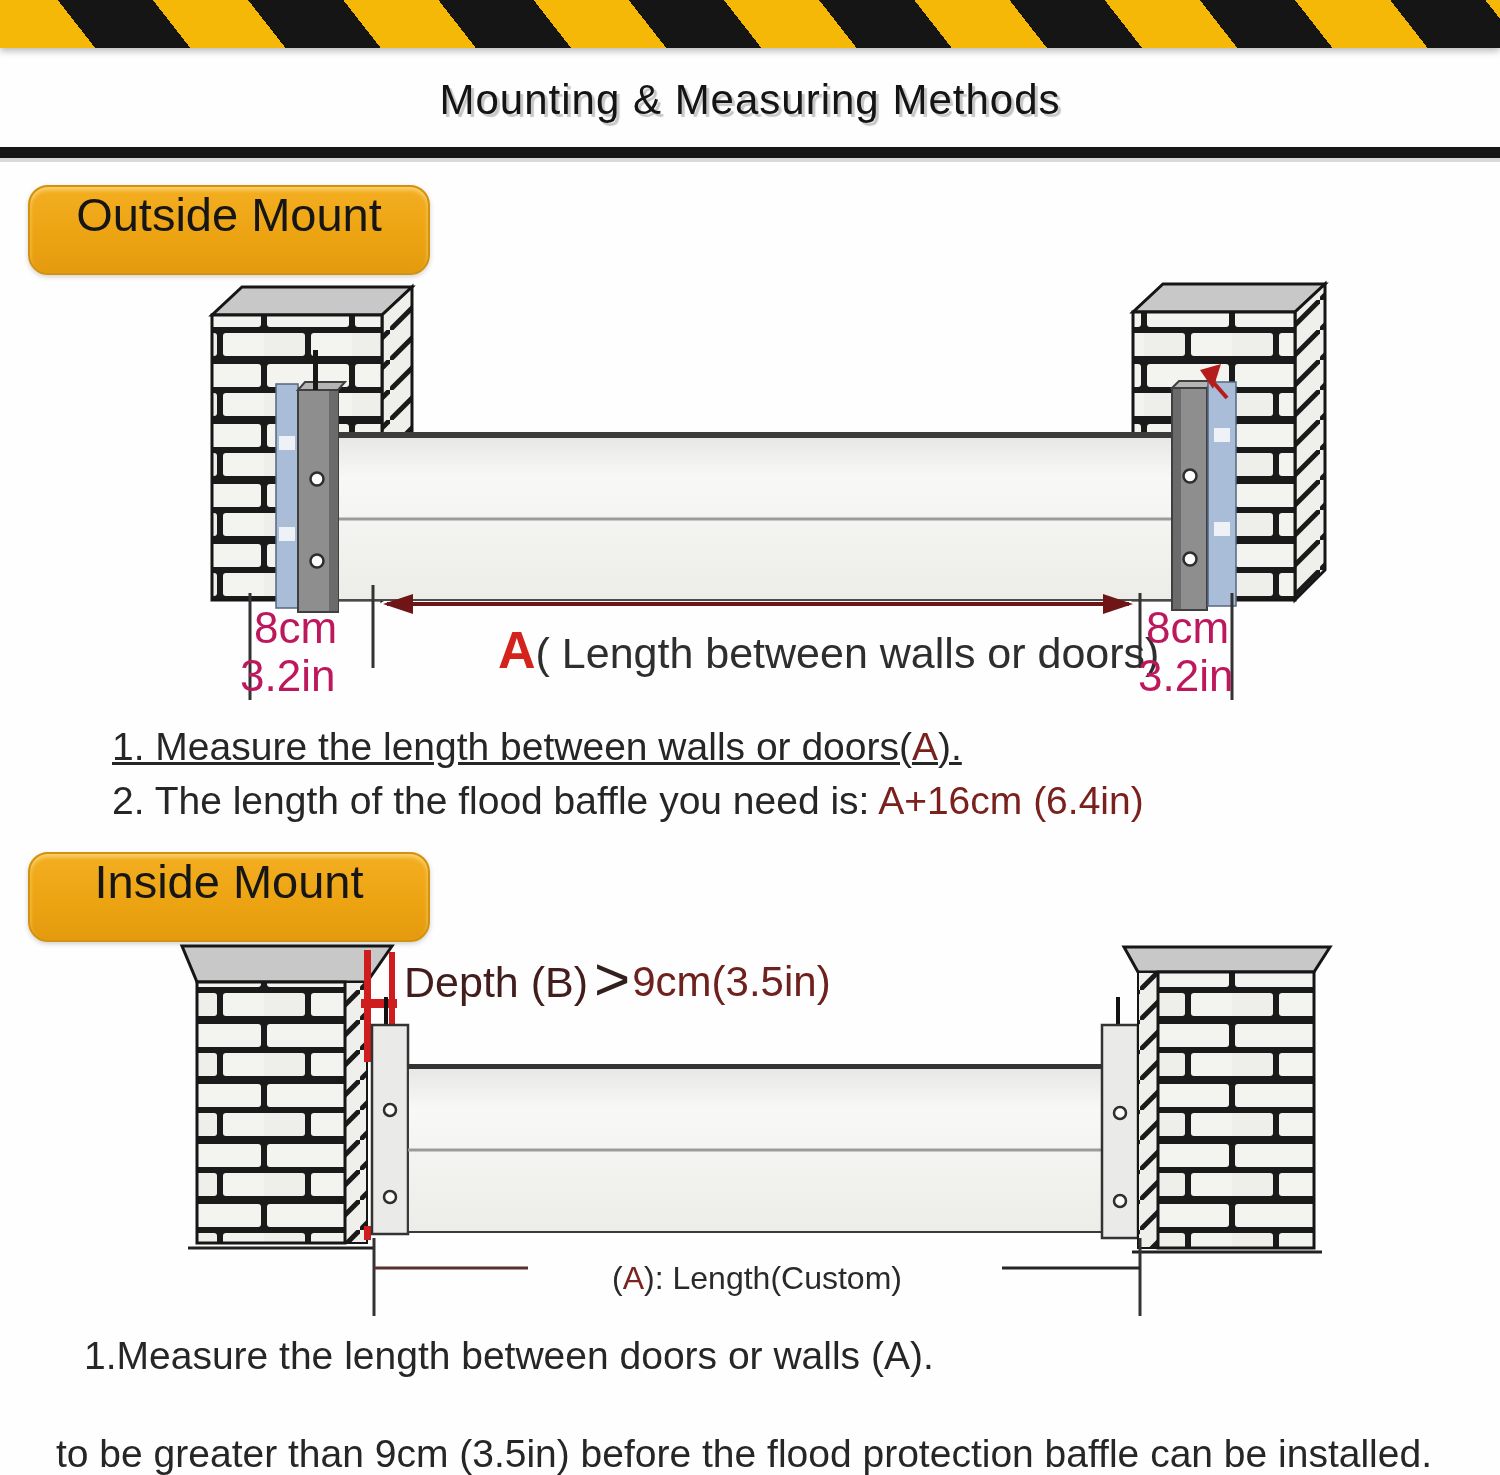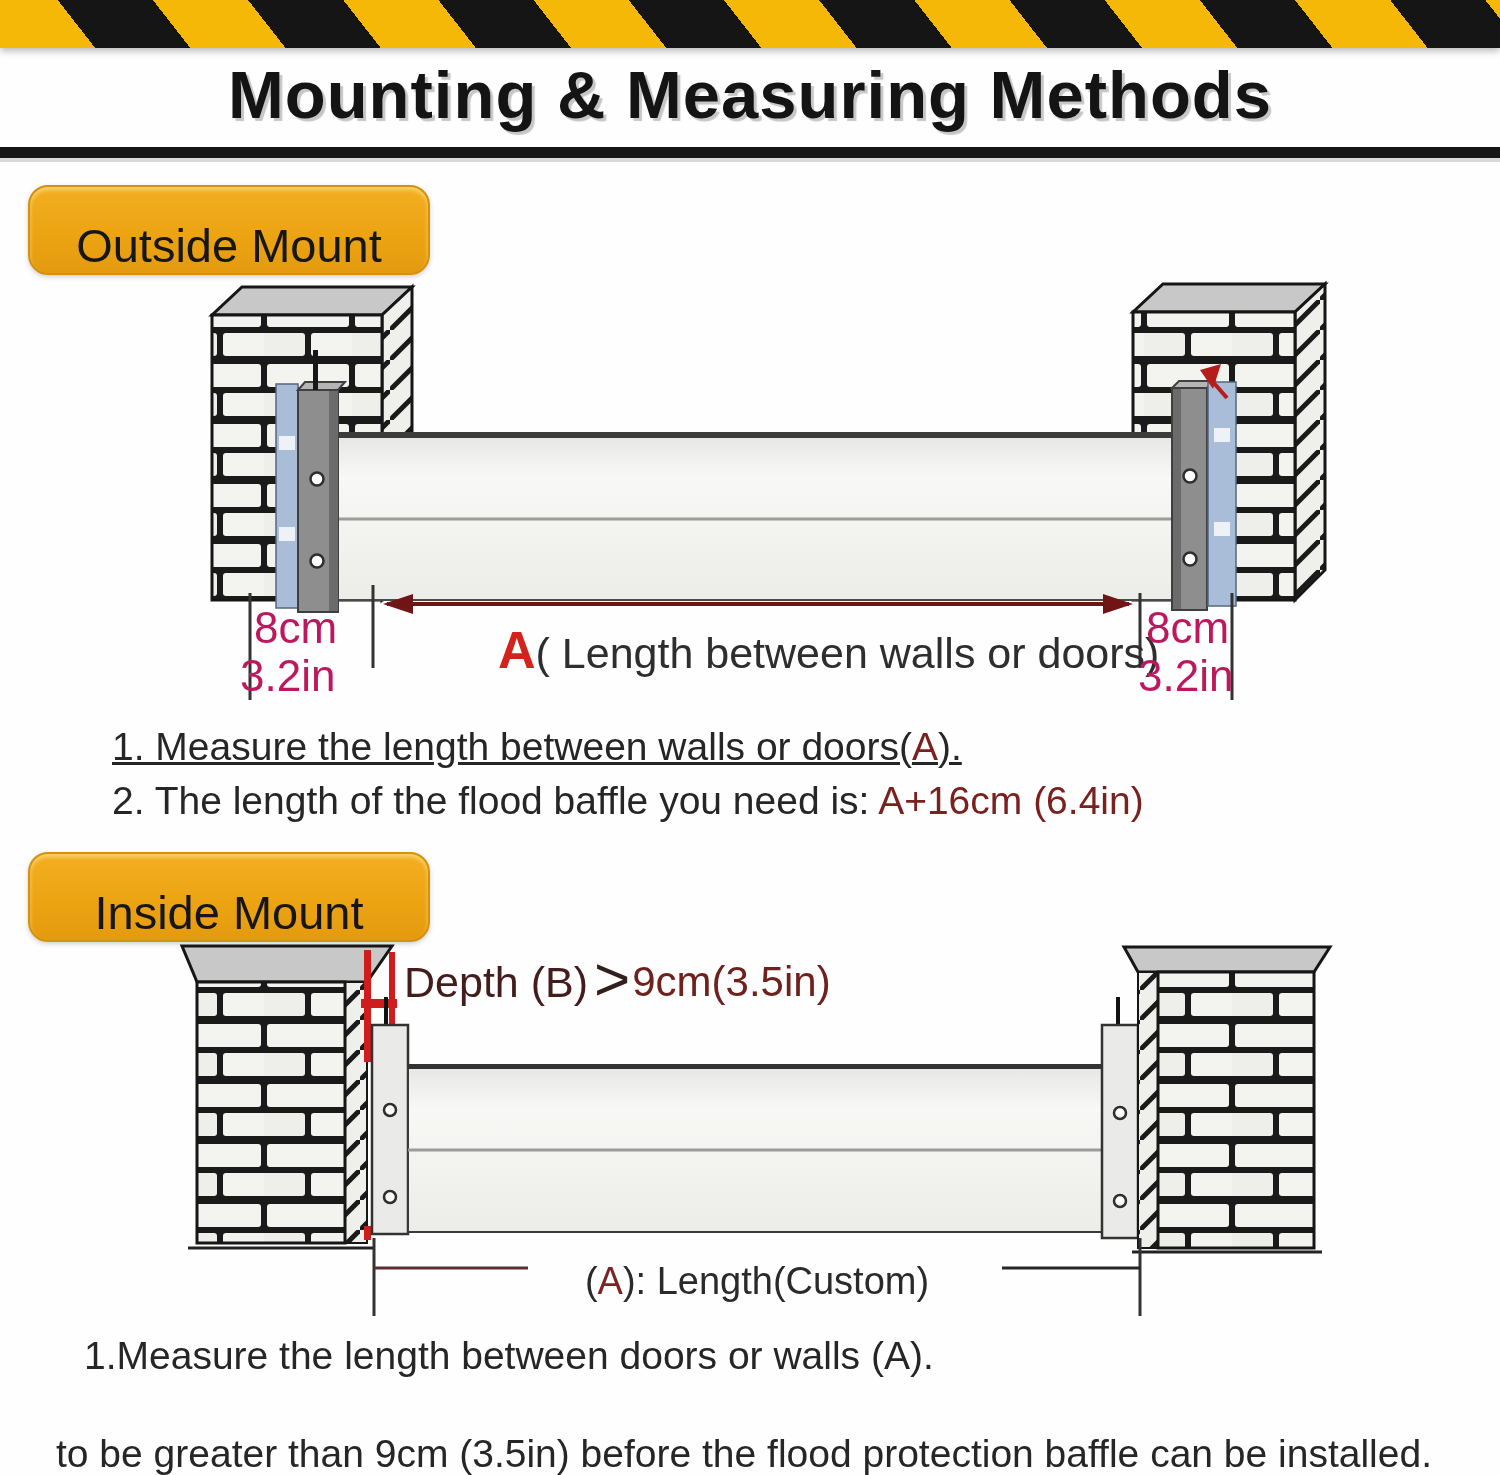--- a/index.html
+++ b/index.html
@@ -7,53 +7,53 @@
     position:relative;width:1500px;height:1475px;overflow:hidden;
     background:#fefefe;font-family:"Liberation Sans",sans-serif;color:#262626;
   }
   
   .hazard-band{
     position:absolute;left:0;top:0;width:100%;height:48px;
     background:repeating-linear-gradient(52deg,#f5b807 0 75px,#151515 75px 150px);
     box-shadow:0 3px 7px rgba(0,0,0,.28);
   }
   .title{
-    position:absolute;left:0;top:48px;width:100%;height:92px;
+    position:absolute;left:0;top:54px;width:100%;height:92px;
     display:flex;align-items:center;justify-content:center;
-    font-size:67px;font-weight:700;letter-spacing:1px;color:#141414;
+    font-size:42px;font-weight:400;letter-spacing:1px;color:#141414;
     text-shadow:3px 3px 1px rgba(0,0,0,.22);
     white-space:nowrap;
   }
   .title-rule{position:absolute;left:0;top:147px;width:100%;height:11px;background:#161616;}
   .title-rule-soft{position:absolute;left:0;top:158px;width:100%;height:4px;background:#d9d9d9;}
   
   .badge{
     position:absolute;left:28px;width:398px;height:86px;
     background:linear-gradient(180deg,#f3ae20 0%,#eca312 60%,#e39a0e 100%);
     border:2px solid #d3920e;border-radius:20px;
     box-shadow:inset 0 3px 4px rgba(255,225,150,.7), 0 2px 5px rgba(0,0,0,.18);
-    display:flex;align-items:flex-end;justify-content:center;
+    display:flex;align-items:flex-start;justify-content:center;
     font-size:47px;color:#161616;white-space:nowrap;
   }
   .badge-outside{top:185px;}
   .badge-inside{top:852px;}
   
   .diagram-svg{position:absolute;left:0;top:0;width:1500px;height:1475px;}
   
   .t{position:absolute;white-space:nowrap;line-height:1;}
   .measure{font-size:44px;color:#be185d;}
   .span-letter{font-size:52px;font-weight:700;color:#d3231c;}
   .span-caption{font-size:43px;color:#2e2e2e;}
   .step{font-size:39px;color:#262626;}
   .red-dark{color:#7a211d;}
   .depth-line{display:flex;align-items:center;}
   .depth-label{font-size:43px;color:#431c1c;}
   .depth-gt{font-size:62px;color:#32201d;margin:0 2px 6px 6px;font-weight:400;}
   .depth-value{font-size:42px;color:#6f211d;}
-  .length-line{font-size:38px;color:#2a2a2a;text-align:center;}
+  .length-line{font-size:32px;color:#2a2a2a;text-align:center;}
   .length-letter{color:#7a2424;}
 </style>
 </head>
 <body>
 
 <div class="stage">
 
   <div class="hazard-band"></div>
   <div class="title">Mounting &amp; Measuring Methods</div>
   <div class="title-rule"></div>

